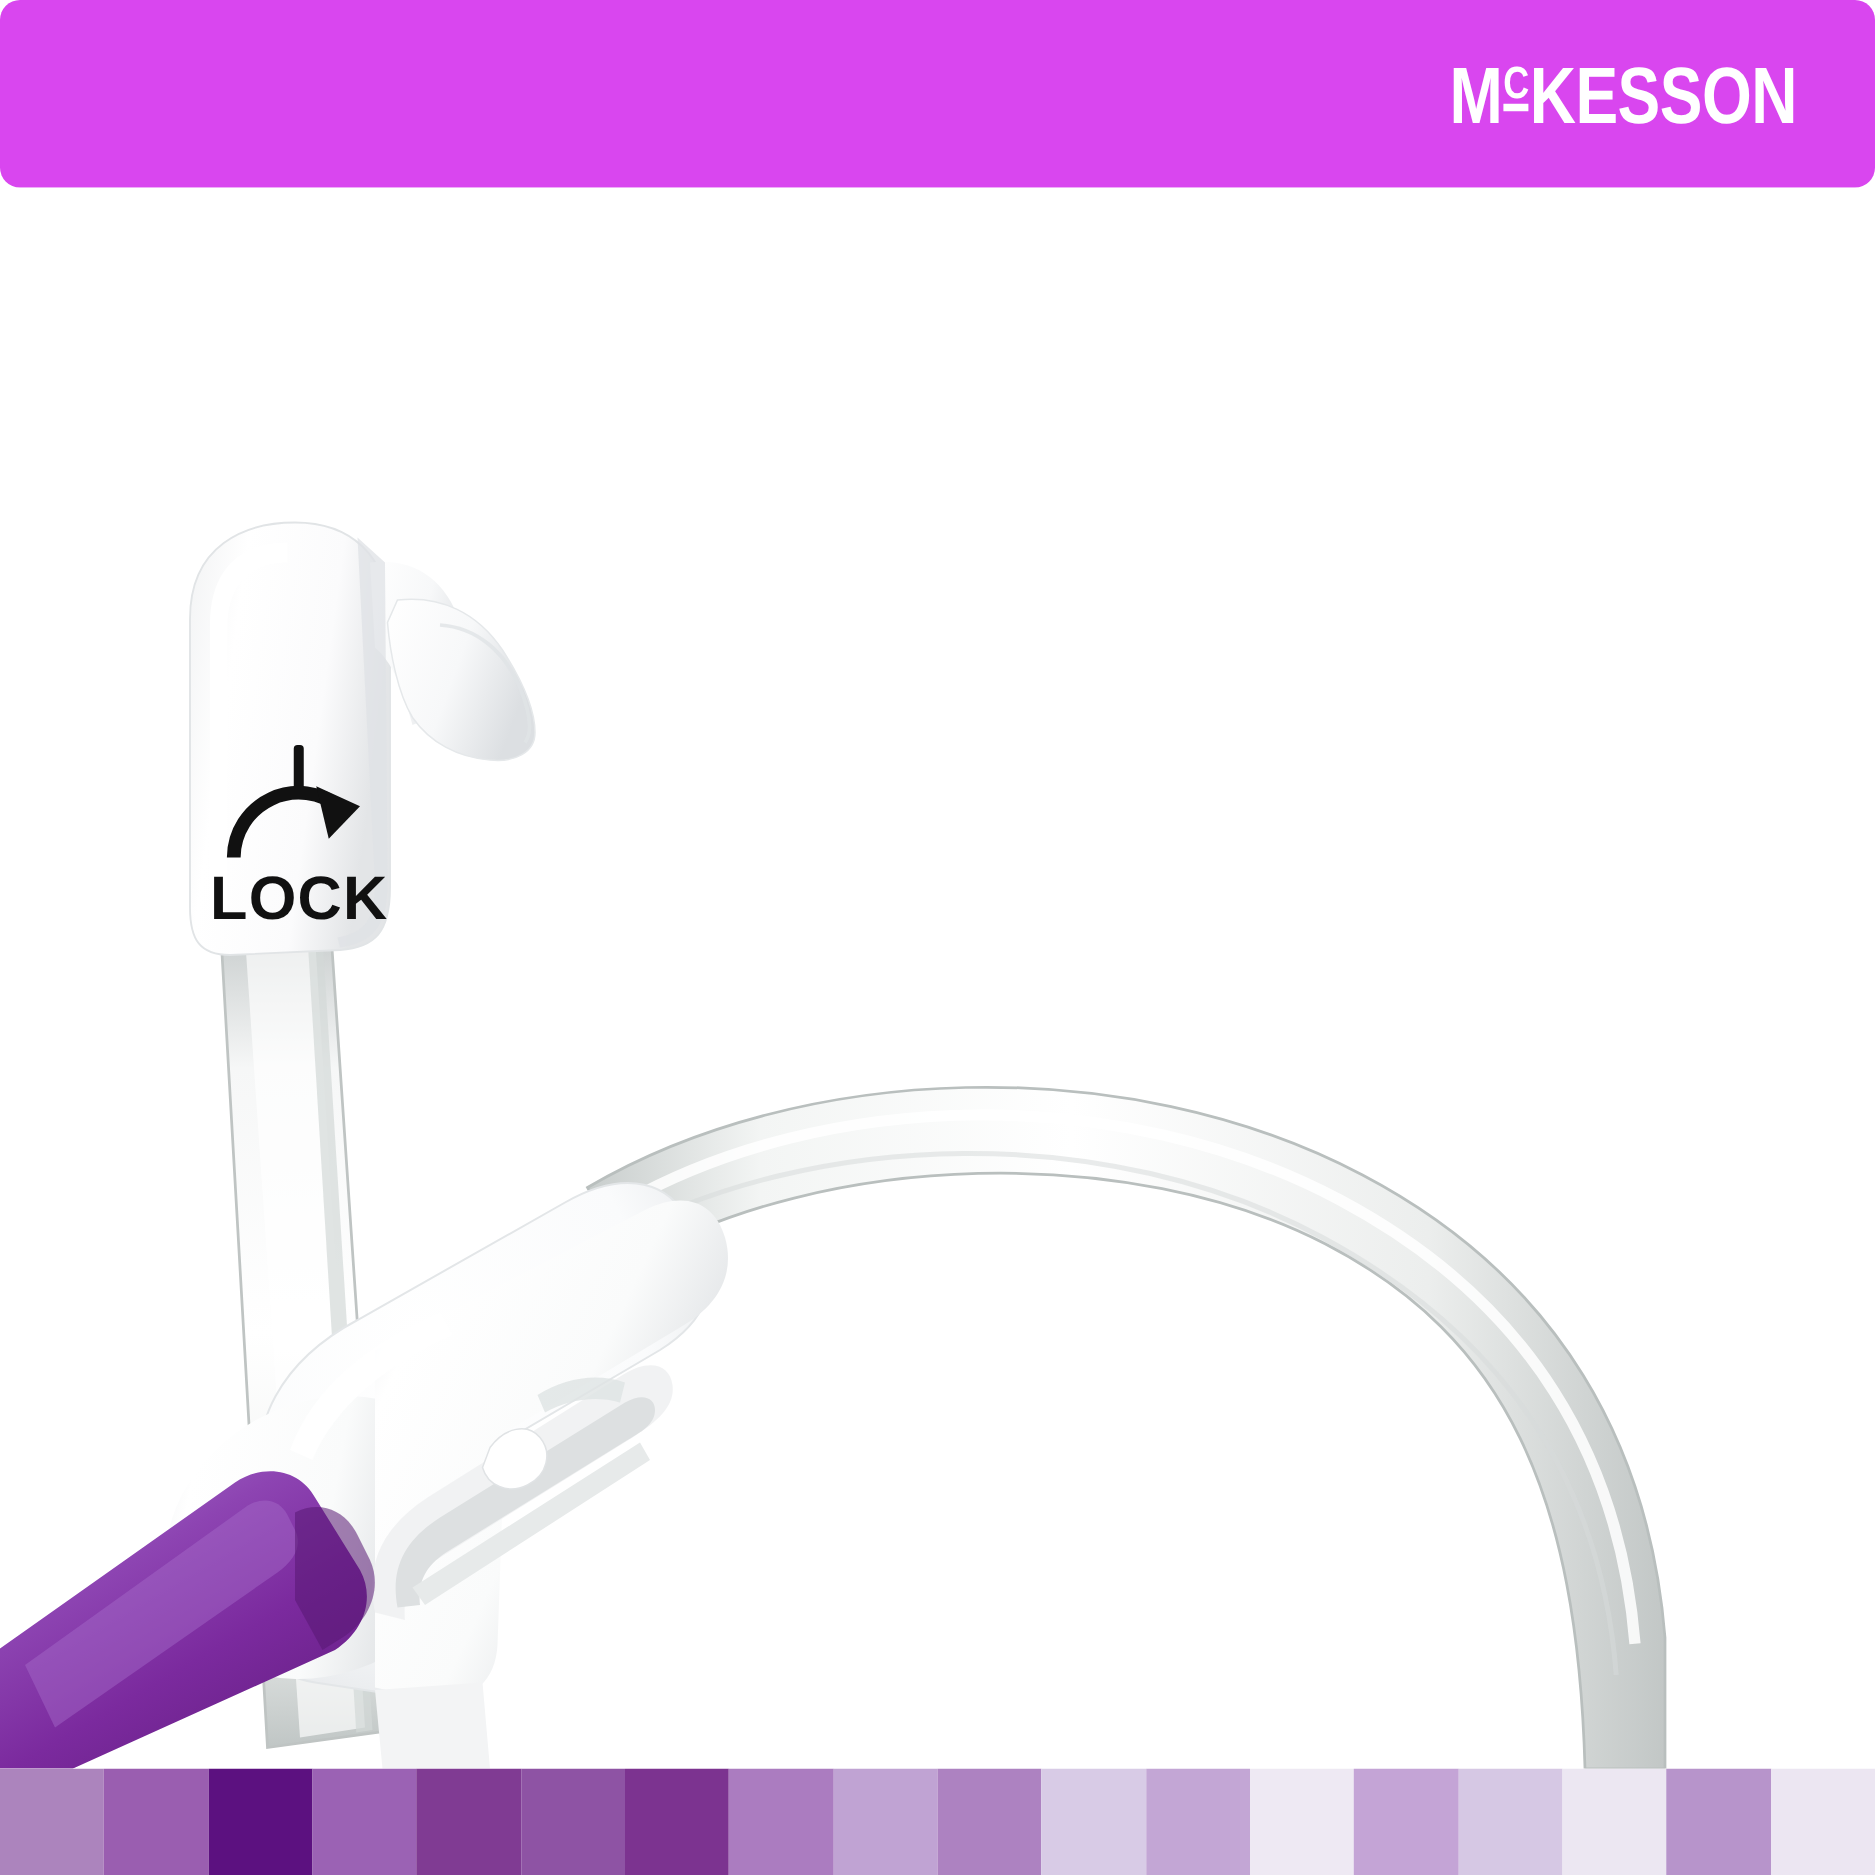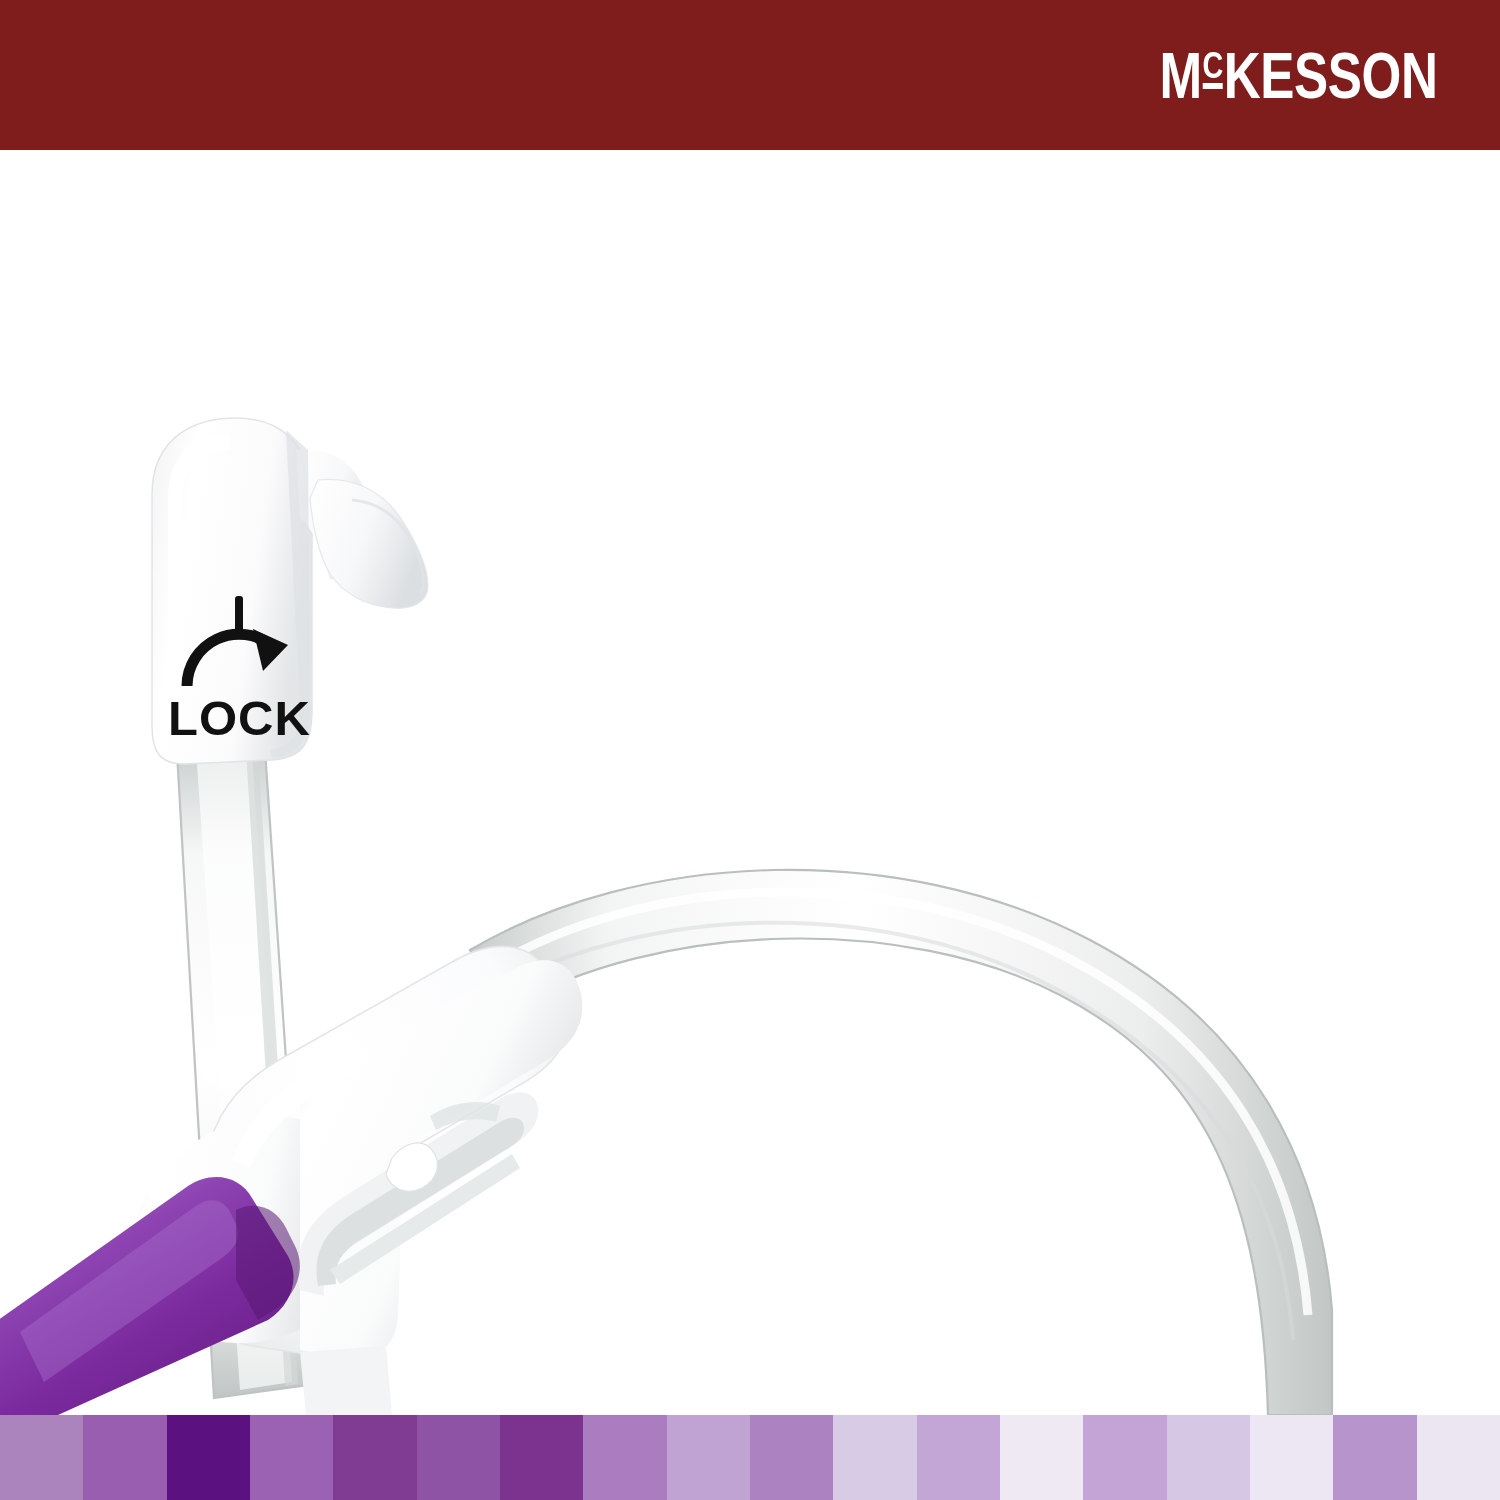--- a/index.html
+++ b/index.html
@@ -110,21 +110,21 @@
   .swatch-strip .swatch {
     flex: 1 1 0;
     height: 100%;
   }
 </style>
 </head>
 <body>
 
 <div class="page">
 
-  <div class="header-bar" style="background: #7f1d1d;">
+  <div class="header-bar" style="background: #d946ef; border-radius: 16px;">
     <div class="brand-logo"><span>M</span><span class="sup-c">C</span><span>KESSON</span></div>
   </div>
 
   <div class="product-photo">
     <svg viewBox="0 0 1500 1265" xmlns="http://www.w3.org/2000/svg">
       <defs>
         <linearGradient id="gWhite" x1="0" y1="0" x2="1" y2="0.3">
           <stop offset="0%" stop-color="#f2f3f4"></stop>
           <stop offset="28%" stop-color="#ffffff"></stop>
           <stop offset="72%" stop-color="#fbfbfc"></stop>

